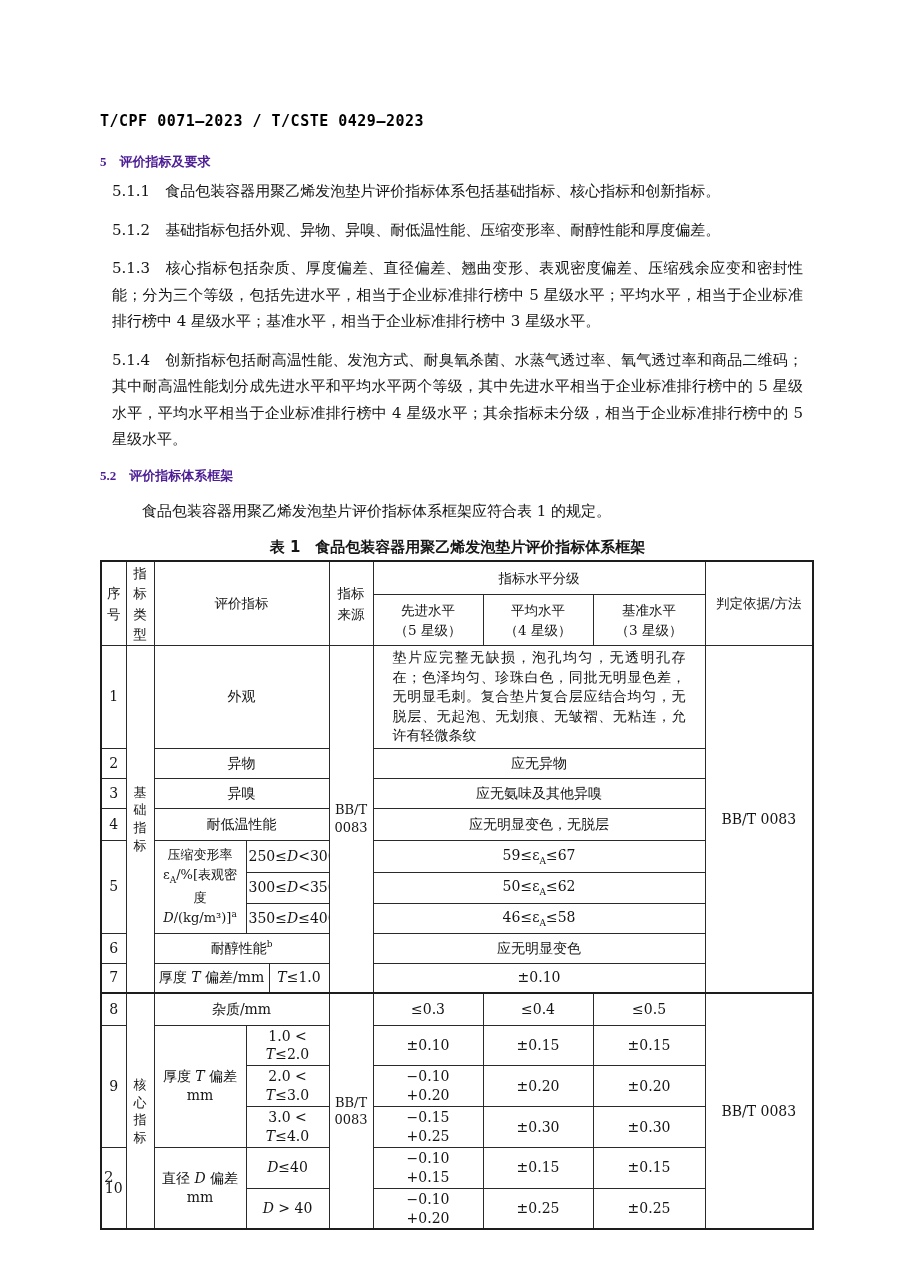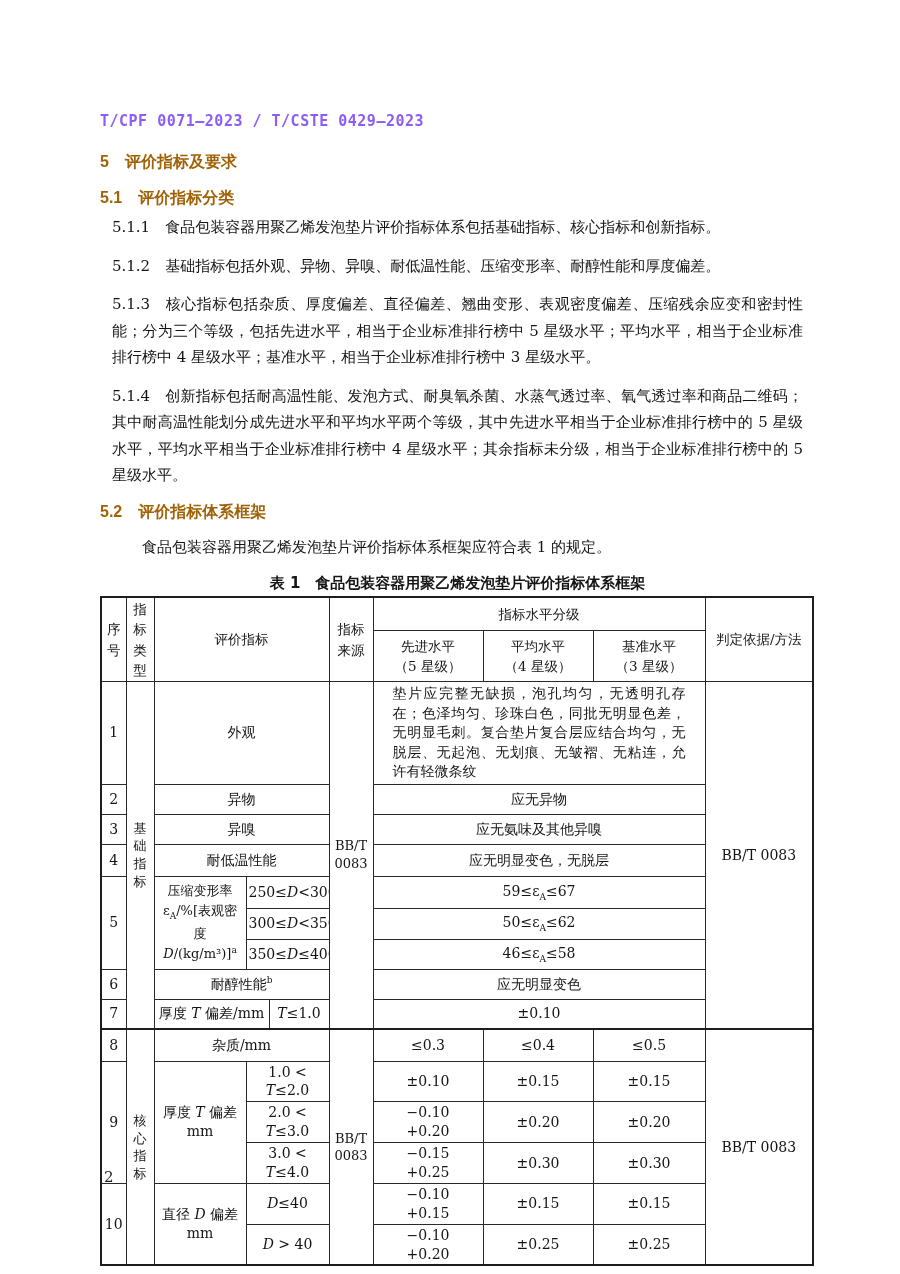--- a/index.html
+++ b/index.html
@@ -6,25 +6,25 @@
   html,body { margin:0; padding:0; }
   body {
     width:900px; height:1274px; background:#ffffff; position:relative;
     font-family:"DejaVu Serif","Liberation Serif",serif; color:#161616;
     overflow:hidden;
   }
   .page { padding:111px 85px 0 100px; }
   .doc-header {
     font-family:"DejaVu Sans Mono","Liberation Mono",monospace;
     font-weight:bold; font-size:15px; line-height:20px; letter-spacing:.5px;
-    color:#8b5cf6;
+    color:#000000;
   }
   .h-sans {
-    font-family:Liberation Sans, sans-serif;
-    font-weight:bold; font-size:16px; line-height:21px; color:#a16207;
+    font-family:Liberation Serif, serif;
+    font-weight:bold; font-size:13px; line-height:21px; color:#4c1d95;
   }
   .h1 { margin-top:20px; }
   .h2 { margin-top:15px; }
   .h2b { margin-top:3px; }
   p.clause {
     margin:12px; font-size:15px; line-height:26.5px; text-align:justify;
     color:#141414;
   }
   p.first { margin-top:6px; }
   p.indent { text-indent:30px; }
@@ -57,21 +57,20 @@
   }
 </style>
 </head>
 <body>
 
 <div class="page">
 
   <div class="doc-header">T/CPF 0071—2023 / T/CSTE 0429—2023</div>
 
   <div class="h-sans h1">5  评价指标及要求</div>
-  <div class="h-sans h2">5.1  评价指标分类</div>
 
   <p class="clause first">5.1.1  食品包装容器用聚乙烯发泡垫片评价指标体系包括基础指标、核心指标和创新指标。</p>
   <p class="clause">5.1.2  基础指标包括外观、异物、异嗅、耐低温性能、压缩变形率、耐醇性能和厚度偏差。</p>
   <p class="clause">5.1.3  核心指标包括杂质、厚度偏差、直径偏差、翘曲变形、表观密度偏差、压缩残余应变和密封性能；分为三个等级，包括先进水平，相当于企业标准排行榜中 5 星级水平；平均水平，相当于企业标准排行榜中 4 星级水平；基准水平，相当于企业标准排行榜中 3 星级水平。</p>
   <p class="clause">5.1.4  创新指标包括耐高温性能、发泡方式、耐臭氧杀菌、水蒸气透过率、氧气透过率和商品二维码；其中耐高温性能划分成先进水平和平均水平两个等级，其中先进水平相当于企业标准排行榜中的 5 星级水平，平均水平相当于企业标准排行榜中 4 星级水平；其余指标未分级，相当于企业标准排行榜中的 5 星级水平。</p>
 
   <div class="h-sans h2b">5.2  评价指标体系框架</div>
   <p class="clause indent">食品包装容器用聚乙烯发泡垫片评价指标体系框架应符合表 1 的规定。</p>
 
   <div class="tbl-caption">表 1  食品包装容器用聚乙烯发泡垫片评价指标体系框架</div>

